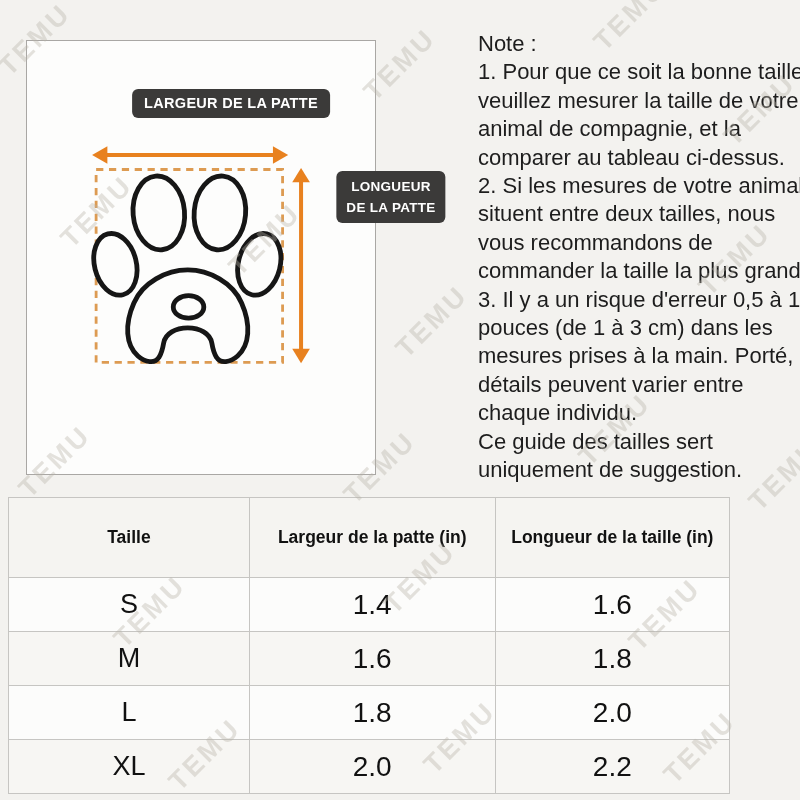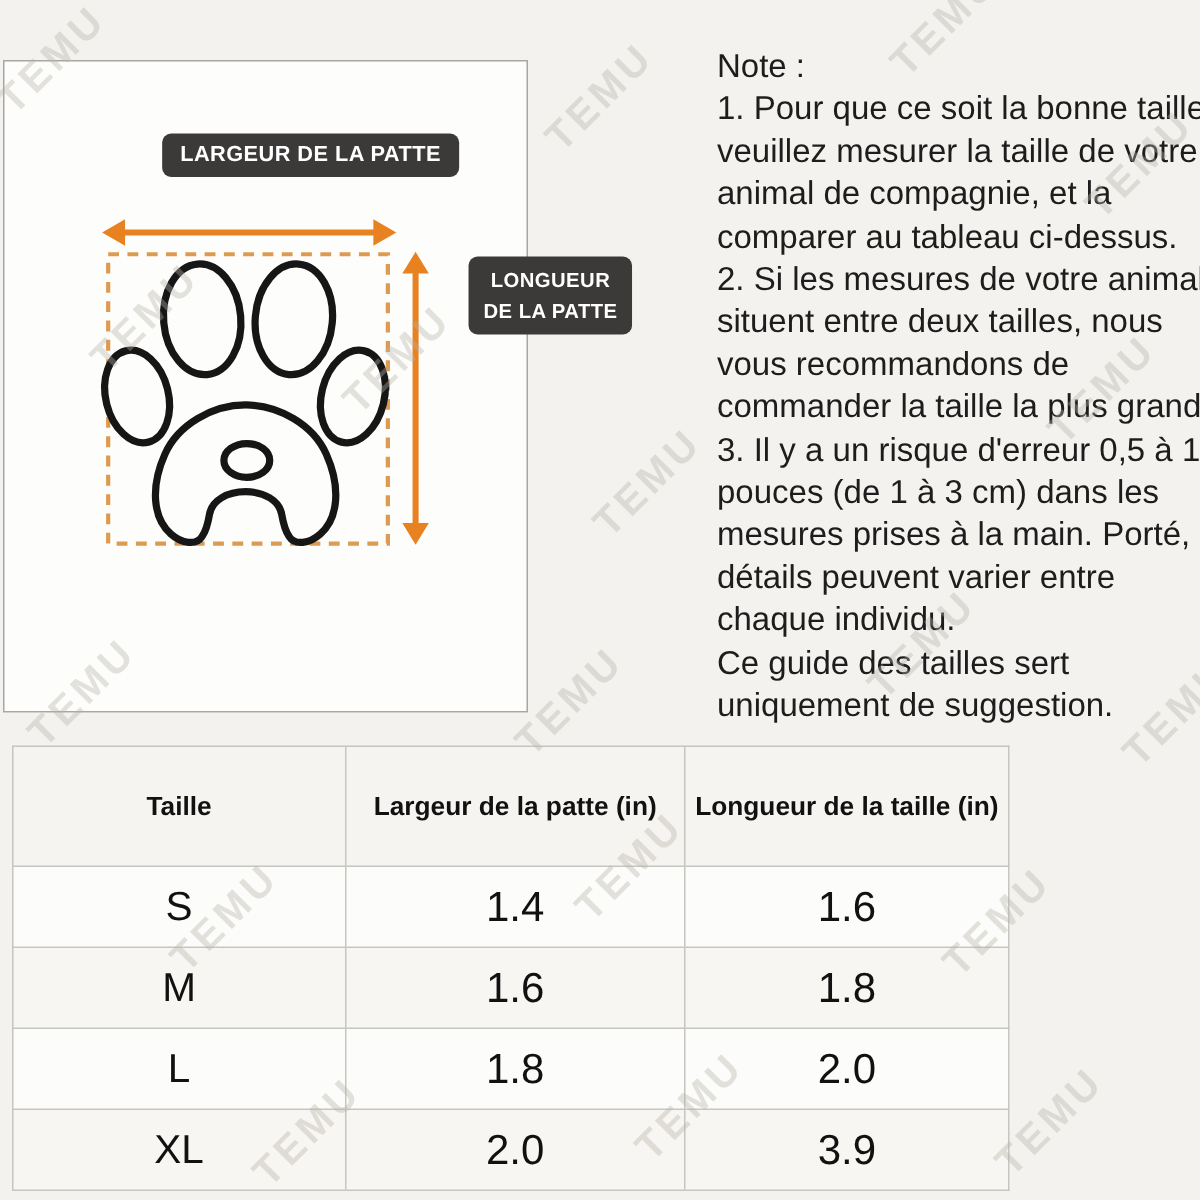--- a/index.html
+++ b/index.html
@@ -31,21 +31,21 @@
   .wm{
     position:absolute;
     transform:translate(-50%,-50%) rotate(-45deg);
     font-size:27px;font-weight:bold;letter-spacing:3px;
     color:var(--watermark-color);
     white-space:nowrap;
   }
 
   
   .paw-panel{
-    position:absolute;left:2px;top:40px;width:350px;height:435px;
+    position:absolute;left:26px;top:40px;width:350px;height:435px;
     background:var(--panel-bg);
     border:1.5px solid var(--panel-border);
     z-index:1;
   }
   .paw-panel svg{position:absolute;left:0;top:0;width:100%;height:100%;}
   .dashed-rect{fill:none;stroke:var(--dash-orange);stroke-width:3.5;stroke-dasharray:9 7;}
   .arrow-line{stroke:var(--accent-orange);stroke-width:5;fill:none;}
   .arrow-head{fill:var(--accent-orange);stroke:none;}
   .paw-shape{fill:var(--panel-bg);stroke:var(--paw-stroke);stroke-width:6;}
   .diagram-label{
@@ -67,21 +67,21 @@
 
   
   .note-block{
     position:absolute;left:478px;top:30px;width:322px;z-index:2;
     font-size:22px;line-height:28.4px;color:var(--text-dark);
     white-space:pre;
   }
 
   
   .size-table{
-    position:absolute;left:8px;top:497px;width:665px;z-index:2;
+    position:absolute;left:8px;top:497px;width:722px;z-index:2;
     border-collapse:collapse;table-layout:fixed;
     border:1px solid #bdbcb9;
   }
   .size-table th,.size-table td{
     border:1px solid var(--table-border);
     text-align:center;vertical-align:middle;
     color:#111111;
   }
   .size-table th{
     height:80px;font-size:17.5px;font-weight:bold;
@@ -187,21 +187,21 @@
 
         <tr>
           <td>L</td>
           <td>1.8</td>
           <td>2.0</td>
         </tr>
 
         <tr>
           <td>XL</td>
           <td>2.0</td>
-          <td>3.9</td>
+          <td>2.2</td>
         </tr>
       </tbody>
   </table>
 
   <div class="watermark-layer">
       <span class="wm" style="left: 35px; top: 40px;">TEMU</span>
       <span class="wm" style="left: 400px; top: 65px;">TEMU</span>
       <span class="wm" style="left: 630px; top: 15px;">TEMU</span>
       <span class="wm" style="left: 760px; top: 110px;">TEMU</span>
       <span class="wm" style="left: 97px; top: 212px;">TEMU</span>

